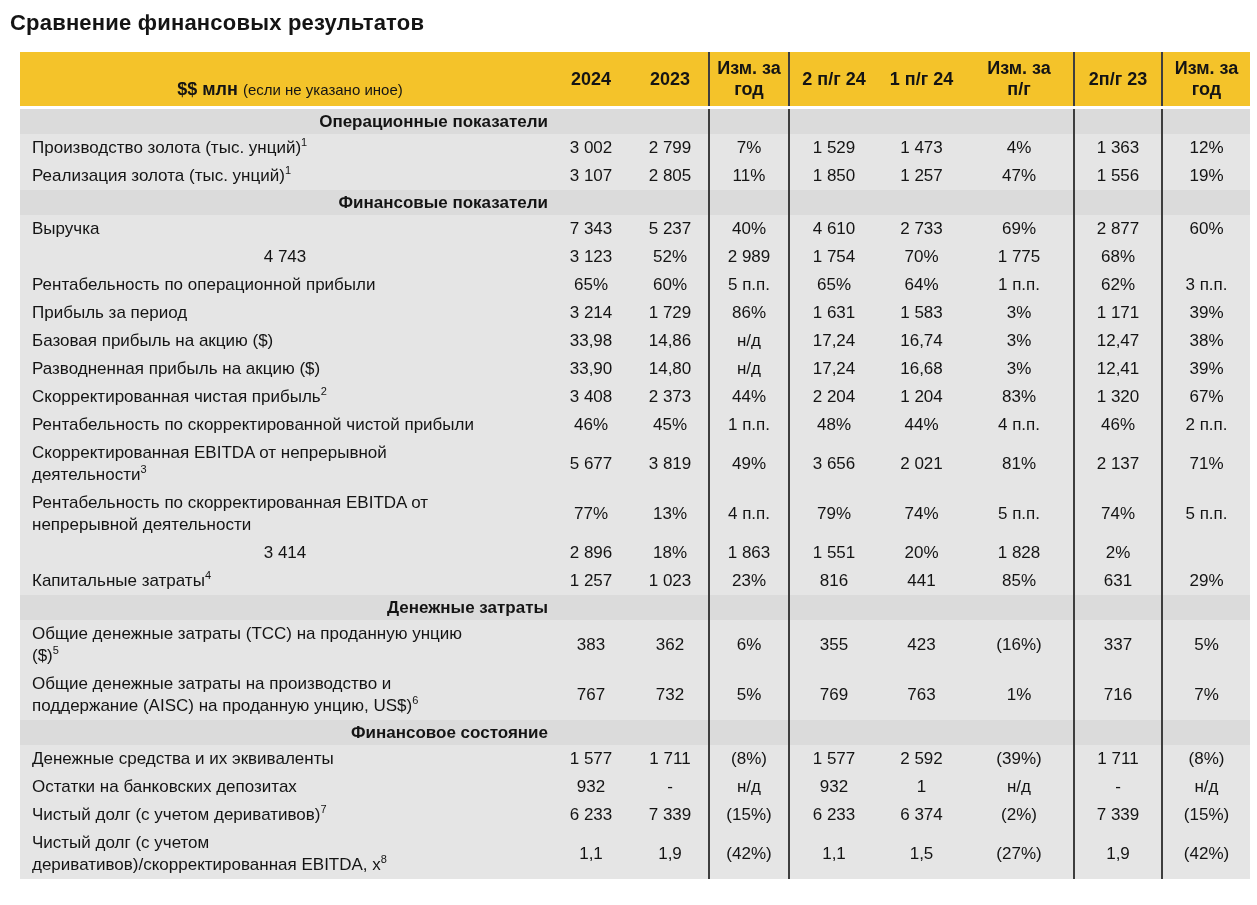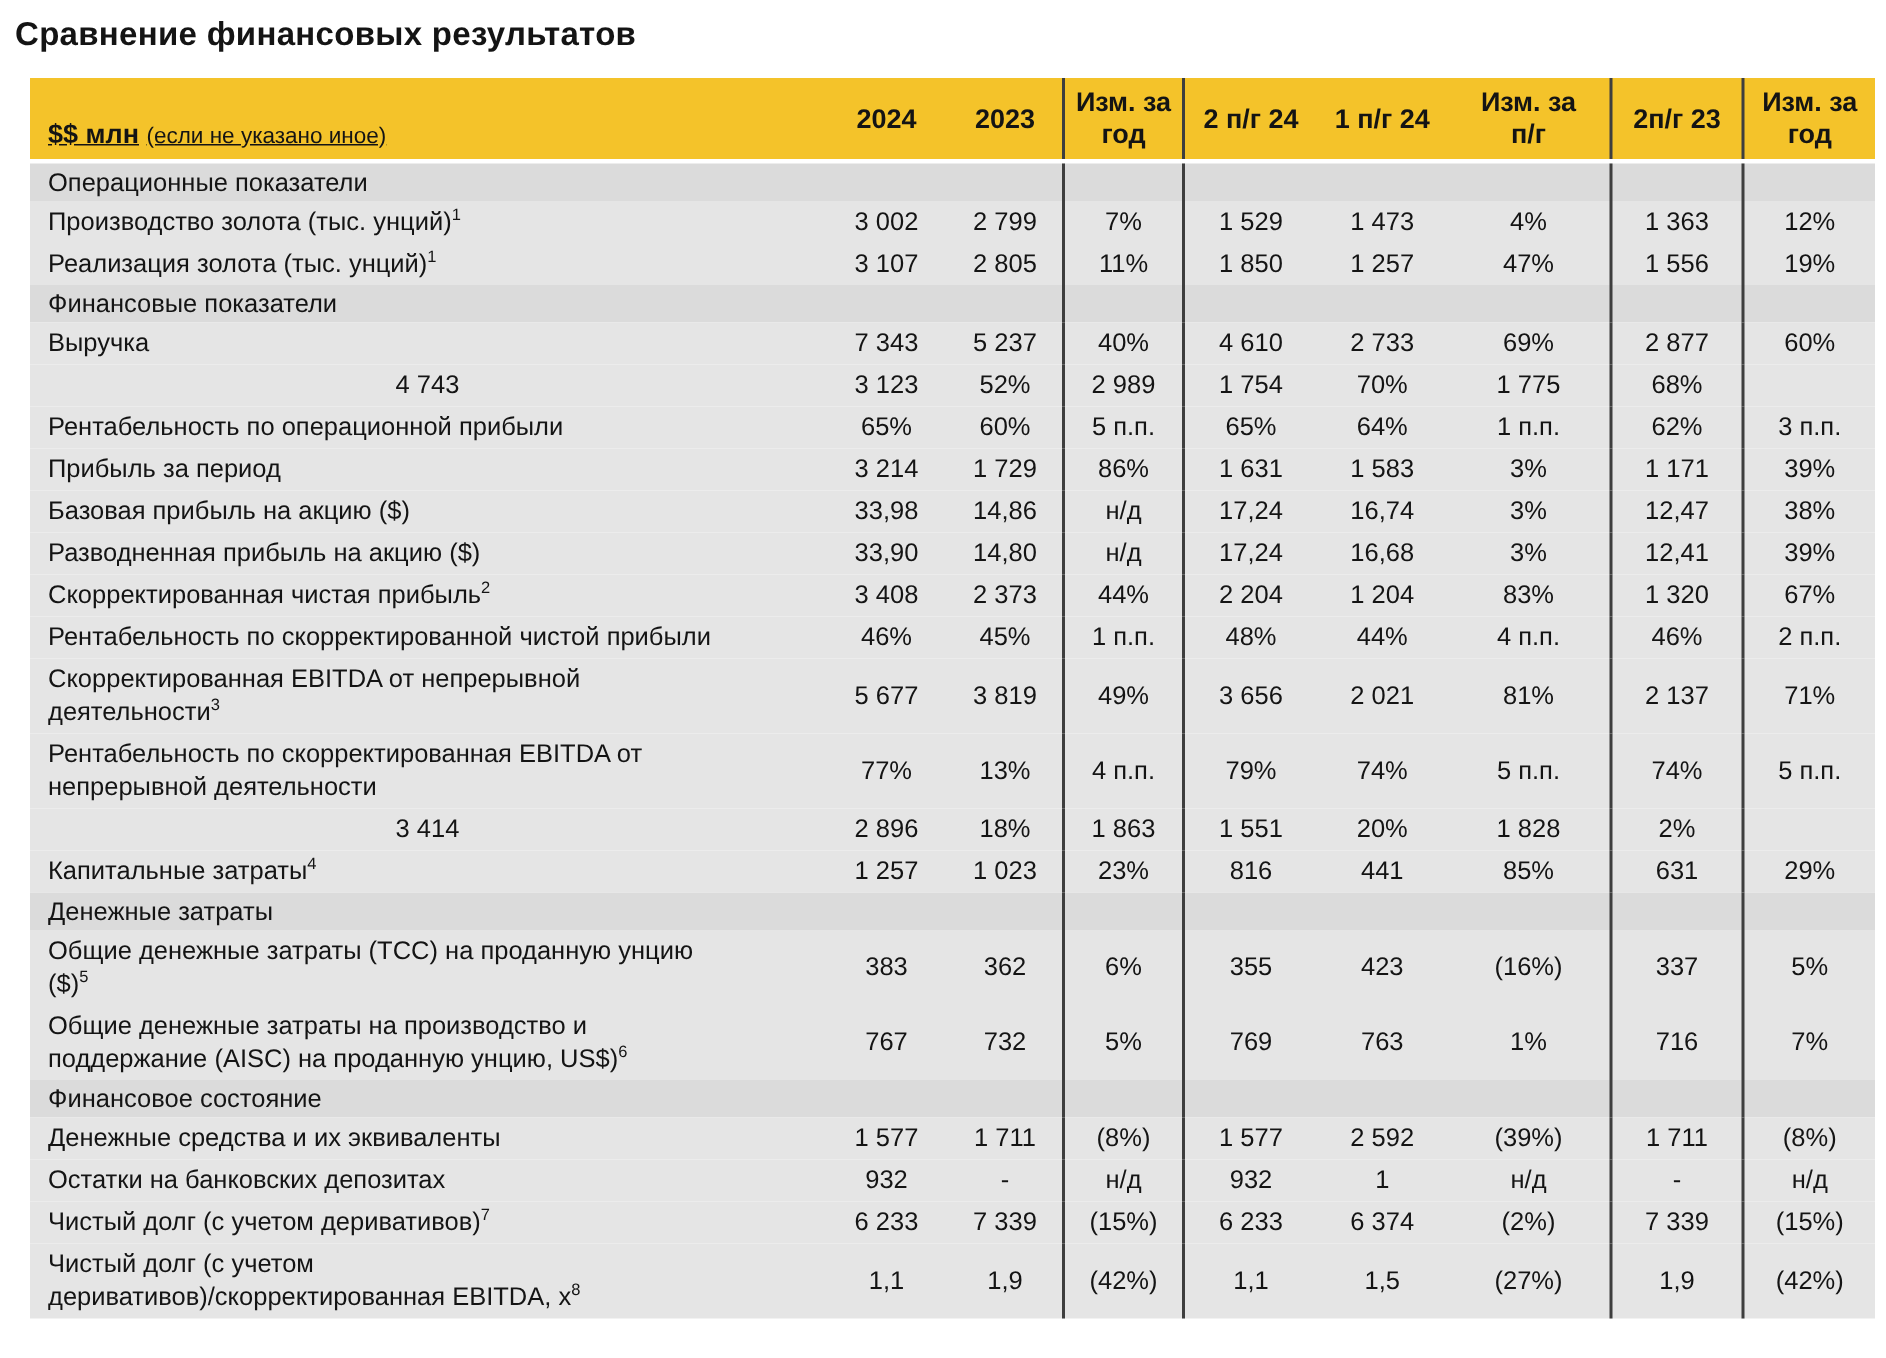--- a/index.html
+++ b/index.html
@@ -12,34 +12,34 @@
   .row { display:grid; grid-template-columns:530px 82px 78px 80px 88px 87px 110px 88px 87px; }
 
   
   .row > :nth-child(3), .row > :nth-child(4),
   .row > :nth-child(7), .row > :nth-child(8) { border-right:2px solid #3E3E3E; }
 
   .header-row { background:#F4C32A; min-height:54px; margin-bottom:3px; }
   .header-row .cell { display:flex; align-items:center; justify-content:center;
                       font-weight:bold; font-size:18px; text-align:center;
                       white-space:pre-line; line-height:21px; padding:2px; }
-  .header-row .label-cell { justify-content:flex-start; text-align:left; padding-left:12px;text-decoration:underline; }
+  .header-row .label-cell { justify-content:center; text-align:left; padding-left:12px; }
   .hl-note { font-weight:normal; font-size:15px; margin-left:5px; }
 
   .data-row { background:#e5e5e5; }
   .data-row .cell { display:flex; align-items:center; justify-content:center;
                     min-height:28px; padding:3px 2px; font-size:17px; line-height:22px; }
   .data-row .label-cell { justify-content:flex-start; text-align:left;
                           padding-left:12px; padding-right:6px; }
   .label-text { white-space:pre-line; }
   sup { font-size:11px; line-height:0; vertical-align:super; }
 
   .section-row { background:#DBDBDB; }
   .section-row .cell { display:flex; align-items:center; min-height:25px;
-                       padding:2px; font-size:17px; line-height:20px; font-weight:normal; }
+                       padding:2px; font-size:17px; line-height:20px; font-weight:bold;justify-content:flex-end; }
   .section-row .label-cell { padding-left:12px; }
 </style>
 </head>
 <body>
 
 <div class="page">
   <div class="title">Сравнение финансовых результатов</div>
 
   <div class="table">
     <div class="row header-row">

